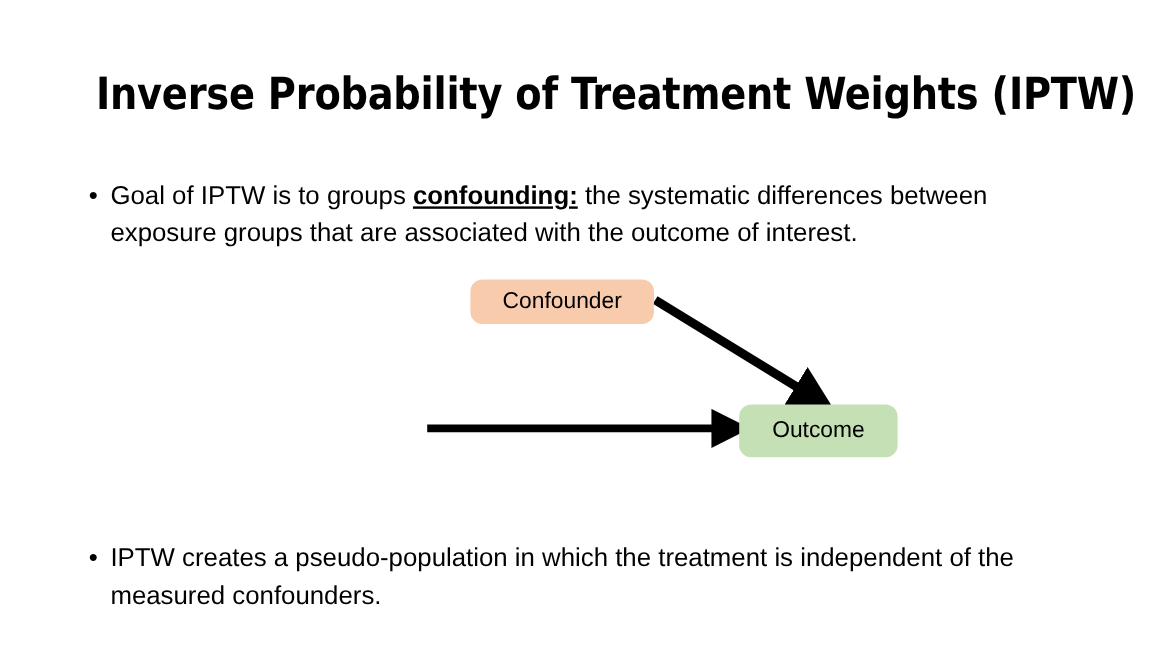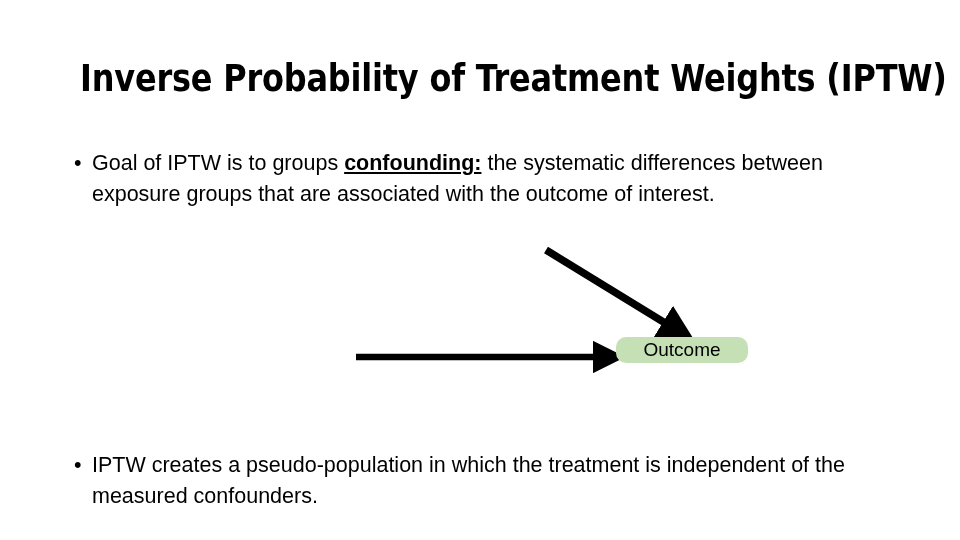--- a/index.html
+++ b/index.html
@@ -112,21 +112,21 @@
     left: 221px;
     top: 339px;
     width: 134px;
     height: 37px;
     background: #bdd7ee;
   }
   #node-outcome {
     left: 616px;
     top: 337px;
     width: 132px;
-    height: 26px;
+    height: 44px;
     background: #c5e0b4;
     text-align: right;
   }
 </style>
 </head>
 <body>
 
 <div class="slide">
 
   <div class="slide-title">Inverse Probability of Treatment Weights (IPTW)</div>
@@ -146,20 +146,21 @@
       <marker id="head-horiz" markerWidth="5" markerHeight="5" refX="3.1" refY="2.5" orient="auto">
         <path d="M0,0 L5,2.5 L0,5 z" fill="#000000"></path>
       </marker>
     </defs>
 
     <line x1="546" y1="250" x2="683" y2="334" stroke="#000000" stroke-width="7.5" marker-end="url(#head-diag)"></line>
 
     <line x1="356" y1="357" x2="613" y2="357" stroke="#000000" stroke-width="6.5" marker-end="url(#head-horiz)"></line>
   </svg>
 
+  <div class="node" id="node-confounder">Confounder</div>
 
 
   <div class="node" id="node-outcome">Outcome</div>
 
   <div class="bullet-block" id="bullet-two">
     <span class="marker">•</span>
     <span class="btext">IPTW creates a pseudo-population in which the treatment is independent of the measured confounders.</span>
   </div>
 
 </div>

